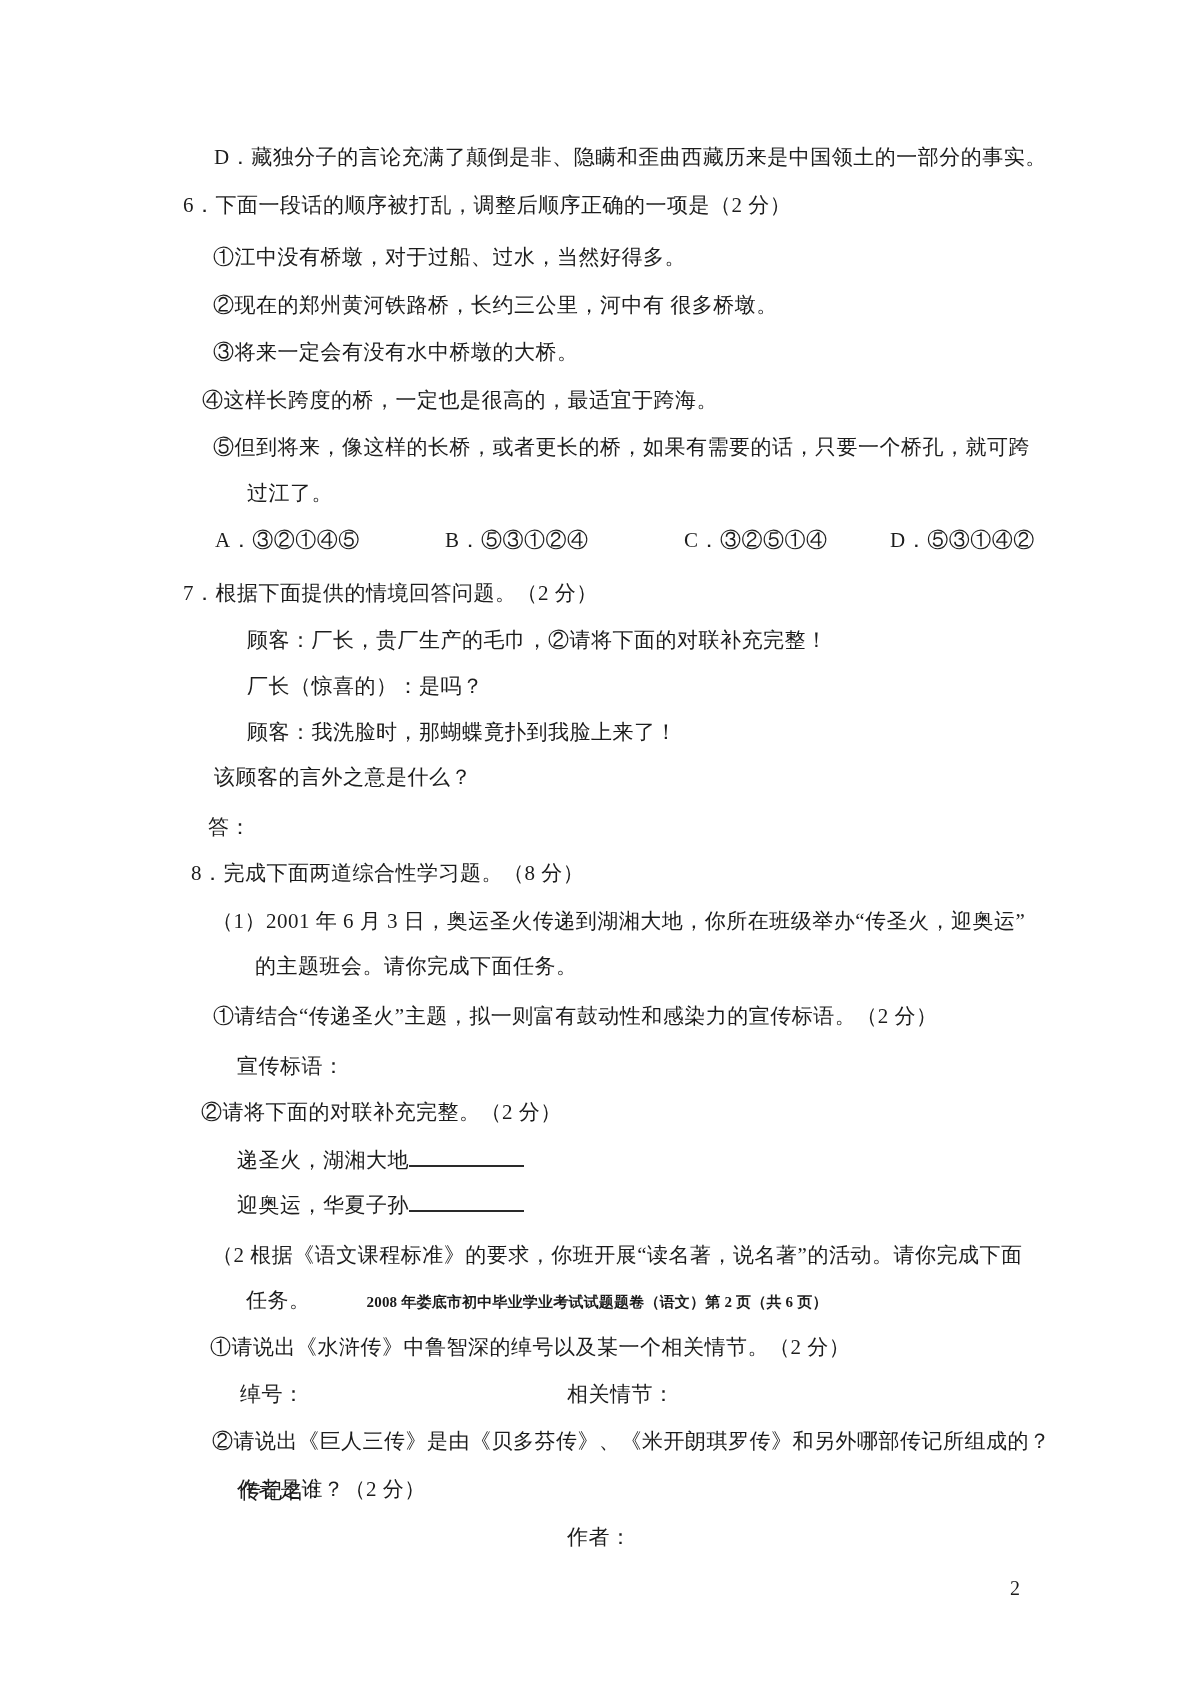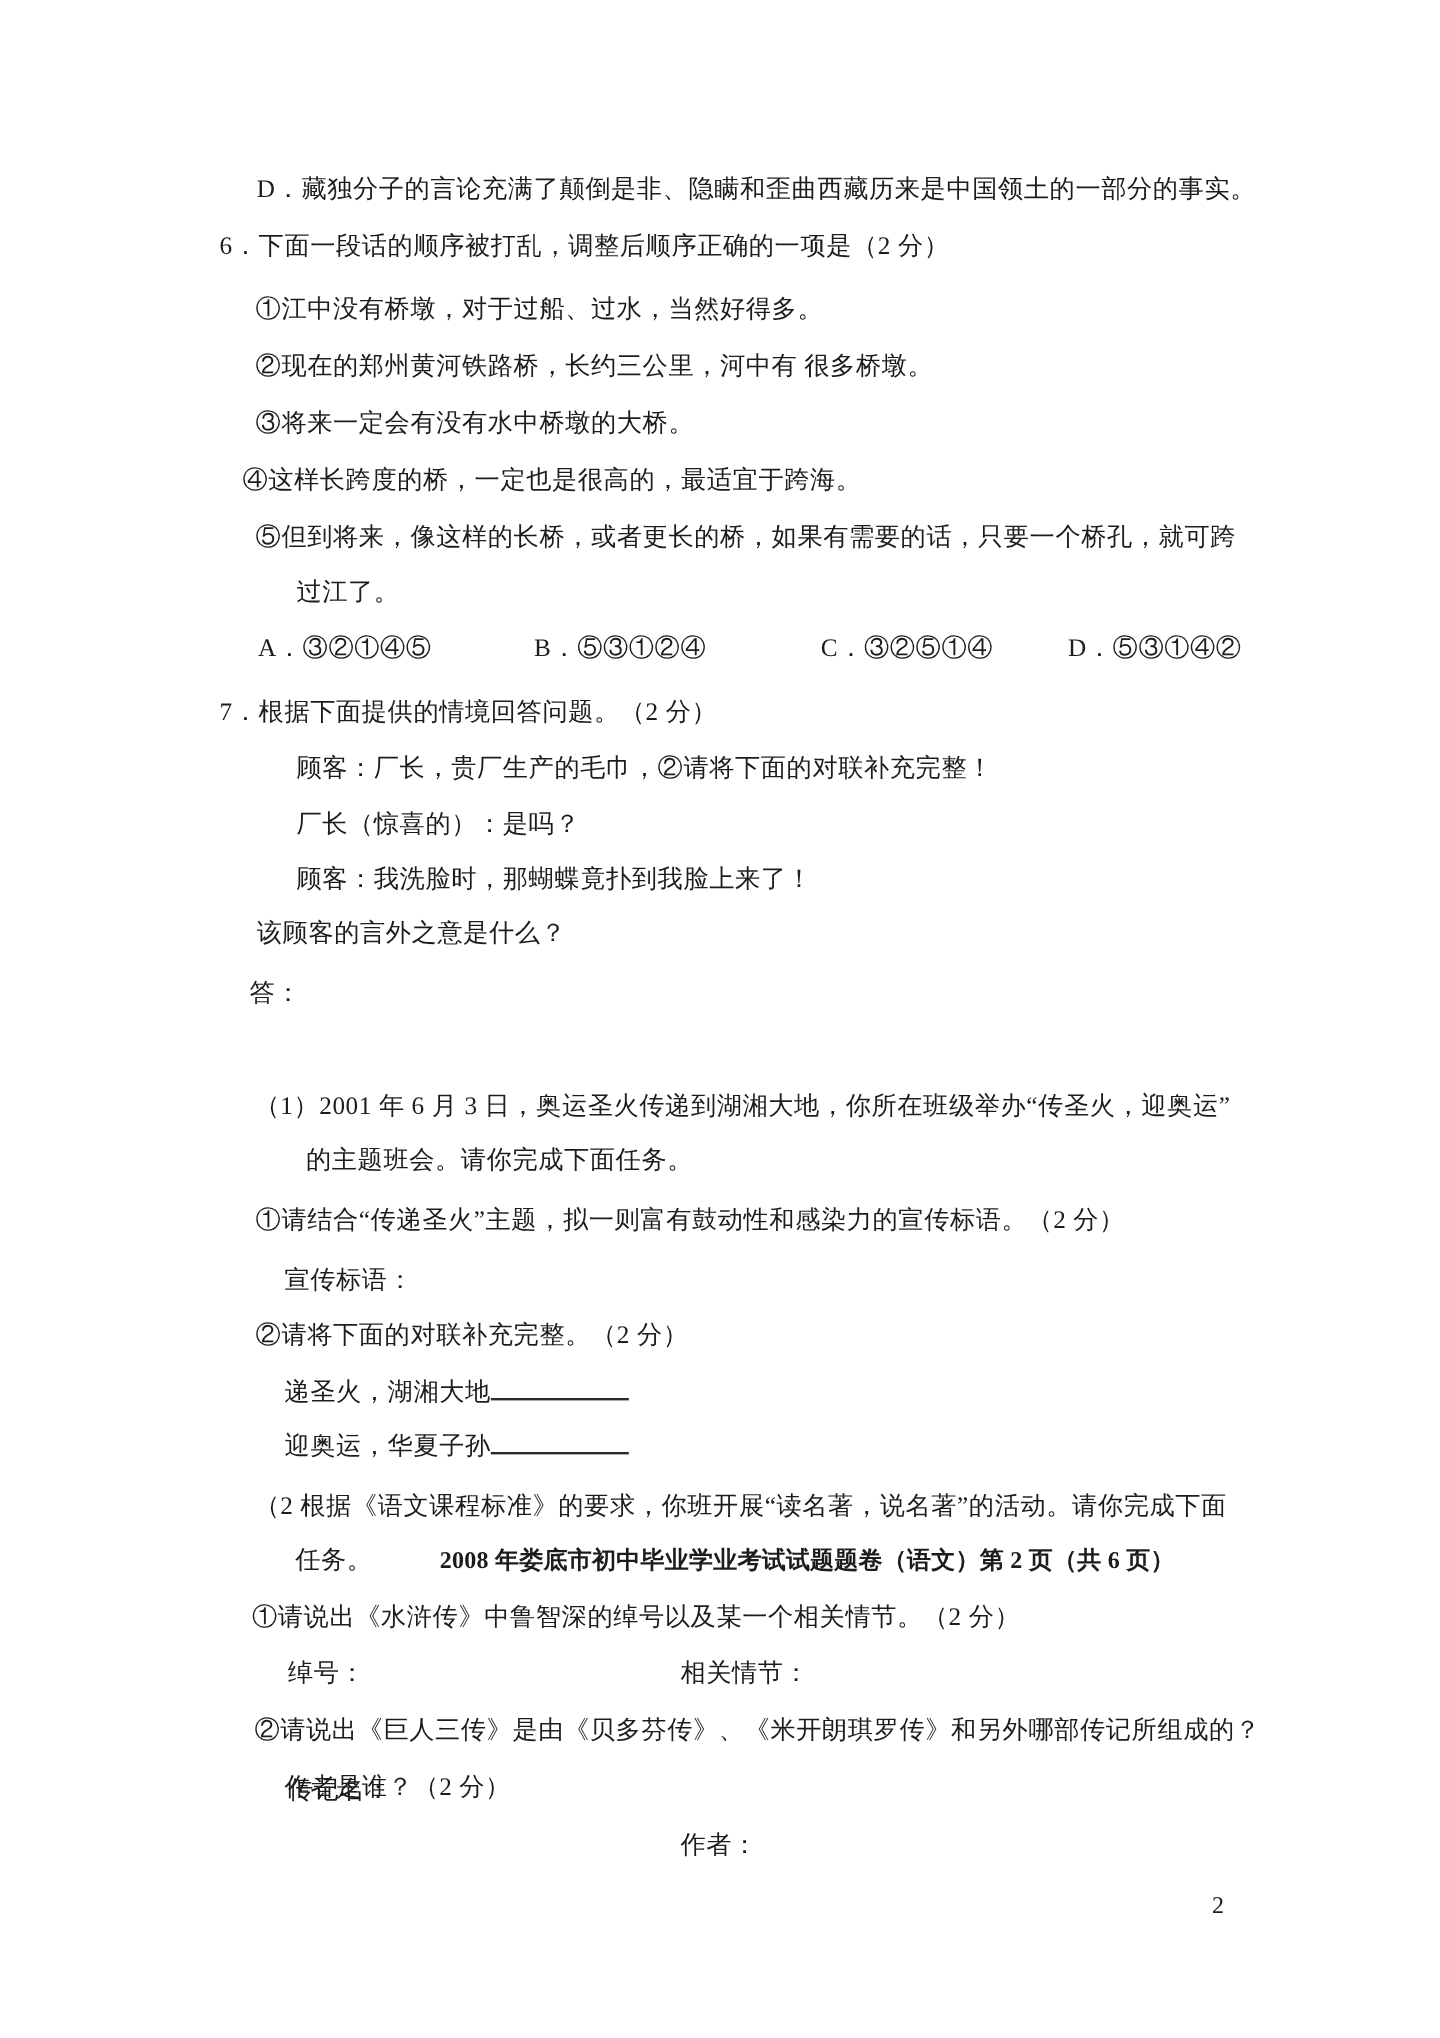--- a/index.html
+++ b/index.html
@@ -17,21 +17,21 @@
     overflow: hidden;
   }
   .line {
     position: absolute;
     font-size: 21px;
     line-height: 30px;
     white-space: pre;
     letter-spacing: 0.5px;
   }
   .footer-note {
-    font-size: 20px;
+    font-size: 15px;
     font-weight: bold;
     letter-spacing: 0.2px;
   }
   .blank {
     display: inline-block;
     width: 115px;
     height: 20px;
     border-bottom: 2px solid #2a2a2a;
     vertical-align: baseline;
   }
@@ -62,26 +62,27 @@
   <div class="line" style="left:684px; top:525px;">C．③②⑤①④</div>
   <div class="line" style="left:890px; top:525px;">D．⑤③①④②</div>
 
   <div class="line" style="left:183px; top:578px;">7．根据下面提供的情境回答问题。（2 分）</div>
   <div class="line" style="left:247px; top:625px;">顾客：厂长，贵厂生产的毛巾，②请将下面的对联补充完整！</div>
   <div class="line" style="left:247px; top:671px;">厂长（惊喜的）：是吗？</div>
   <div class="line" style="left:247px; top:717px;">顾客：我洗脸时，那蝴蝶竟扑到我脸上来了！</div>
   <div class="line" style="left:214px; top:762px;">该顾客的言外之意是什么？</div>
   <div class="line" style="left:208px; top:812px;">答：</div>
 
+  <div class="line" style="left:191px; top:858px;">8．完成下面两道综合性学习题。（8 分）</div>
 
   <div class="line" style="left:212px; top:906px;">（1）2001 年 6 月 3 日，奥运圣火传递到湖湘大地，你所在班级举办“传圣火，迎奥运”</div>
   <div class="line" style="left:255px; top:951px;">的主题班会。请你完成下面任务。</div>
   <div class="line" style="left:213px; top:1001px;">①请结合“传递圣火”主题，拟一则富有鼓动性和感染力的宣传标语。（2 分）</div>
   <div class="line" style="left:237px; top:1051px;">宣传标语：</div>
-  <div class="line" style="left:213px; top:1097px;">②请将下面的对联补充完整。（2 分）</div>
+  <div class="line" style="left:201px; top:1097px;">②请将下面的对联补充完整。（2 分）</div>
   <div class="line" style="left:237px; top:1145px;"><span>递圣火，湖湘大地</span><span class="blank"></span></div>
   <div class="line" style="left:237px; top:1190px;"><span>迎奥运，华夏子孙</span><span class="blank"></span></div>
 
   <div class="line" style="left:212px; top:1240px;">（2 根据《语文课程标准》的要求，你班开展“读名著，说名著”的活动。请你完成下面</div>
   <div class="line" style="left:246px; top:1285px;"><span>任务。</span><span class="gap"></span><span class="footer-note">2008 年娄底市初中毕业学业考试试题题卷（语文）第 2 页（共 6 页）</span></div>
   <div class="line" style="left:210px; top:1332px;">①请说出《水浒传》中鲁智深的绰号以及某一个相关情节。（2 分）</div>
   <div class="line" style="left:240px; top:1379px;">绰号：</div>
   <div class="line" style="left:567px; top:1379px;">相关情节：</div>
   <div class="line" style="left:212px; top:1426px;">②请说出《巨人三传》是由《贝多芬传》、《米开朗琪罗传》和另外哪部传记所组成的？</div>
   <div class="line" style="left:237px; top:1474px;">作者是谁？（2 分）</div>

